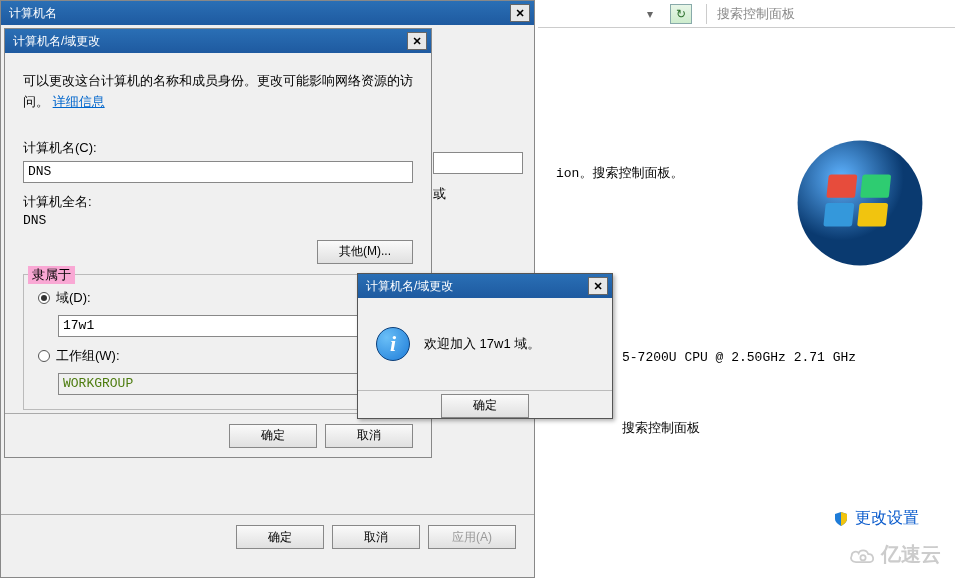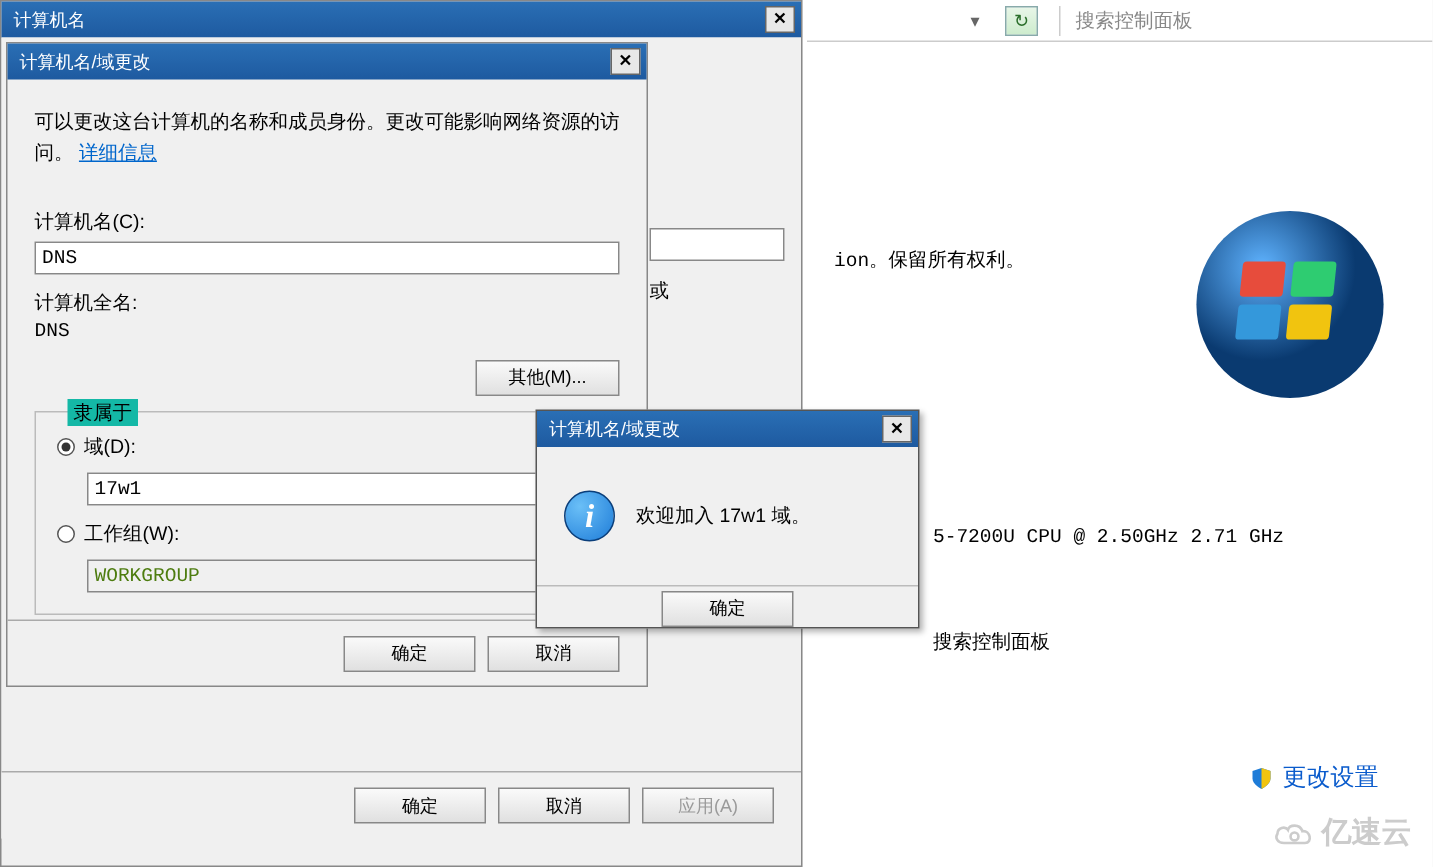--- a/index.html
+++ b/index.html
@@ -22,21 +22,21 @@
 #rename .content { padding:18px 18px 0 18px; position:relative; height:360px; }
 .desc { font-size:13px; line-height:1.6; margin-bottom:4px; }
 .desc a { color:#0066cc; text-decoration:underline; }
 .label { font-size:13px; margin-top:26px; }
 .textbox { width:100%; height:22px; border:1px solid #888; background:#fff; padding:2px 4px; font-family: "Courier New", SimSun, monospace; font-size:13px; margin-top:4px; }
 .textbox.disabled { background:#f0f0f0; color:#4d7c0f; }
 .fullname-label { font-size:13px; margin-top:10px;}
 .fullname-val { font-size:13px; font-family:"Courier New",SimSun,monospace; margin-top:2px;}
 .other-btn-row { display:flex; justify-content:flex-end; margin-top:12px;}
 .fieldset { border:1px solid #bbb; margin-top:10px; padding:10px 14px 14px 14px; position:relative;}
-.legend { position:absolute; top:-9px; left:21px; background:#14b8a6; padding:0 4px; font-size:13px;}
+.legend { position:absolute; top:-9px; left:4px; background:#f9a8d4; padding:0 4px; font-size:13px;}
 .radio-row { display:flex; align-items:center; gap:6px; font-size:13px ; margin-top:4px;}
 .radio-dot { width:12px; height:12px; border-radius:50%; border:1px solid #555; display:inline-flex; align-items:center; justify-content:center; background:#fff;}
 .radio-dot .inner { width:6px; height:6px; border-radius:50%; background:#333;}
 .field-indent { margin-left:20px; margin-top:4px;}
 #rename .button-row { position:absolute; bottom:0; left:0; right:0; height:44px; border-top:1px solid #aaa; display:flex; align-items:center; justify-content:flex-end; gap:8px; padding-right:18px; }
 
 
 .hidden-input { position:absolute; left:432px; top:127px; height:22px; width:90px; border:1px solid #888; background:#fff;}
 .hidden-or { position:absolute; left:432px; top:160px; font-size:13px;}
 
@@ -73,21 +73,21 @@
   <div class="panel-header">
     <div style="flex:1; display:flex; align-items:center; justify-content:flex-end; padding-right:4px;">
       <span class="nav-arrow">▾</span>
       <span class="refresh-box">↻</span>
     </div>
     <span class="search-sep"></span>
     <span class="search-text">搜索控制面板</span>
     <div style="flex:1"></div>
   </div>
   <div class="panel-body">
-    <div class="rights">ion。保留所有权利。</div>
+    <div class="rights">ion。搜索控制面板。</div>
     <svg class="win-logo" viewBox="0 0 100 100">
       <circle cx="50" cy="50" r="48" fill="url(#g1)"></circle>
       <defs>
           <radialGradient id="g1" cx="35%" cy="30%">
             <stop offset="0%" stop-color="#5fb3ff"></stop>
             <stop offset="100%" stop-color="#0a3a70"></stop>
           </radialGradient>
         </defs>
       <g transform="translate(26,28) skewX(-6)">
         <rect x="0" y="0" width="22" height="18" fill="#e74c3c" rx="2"></rect>

